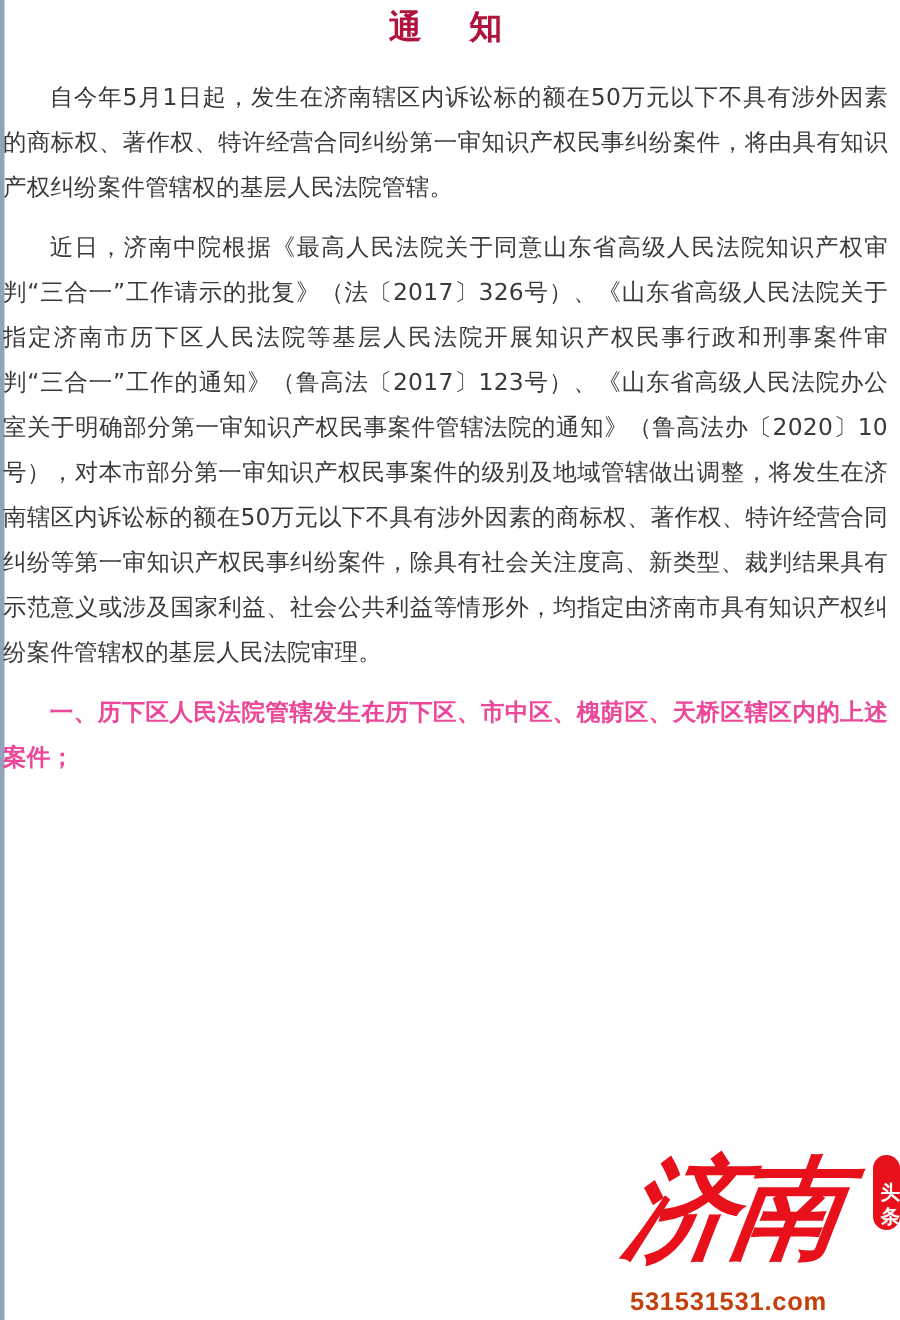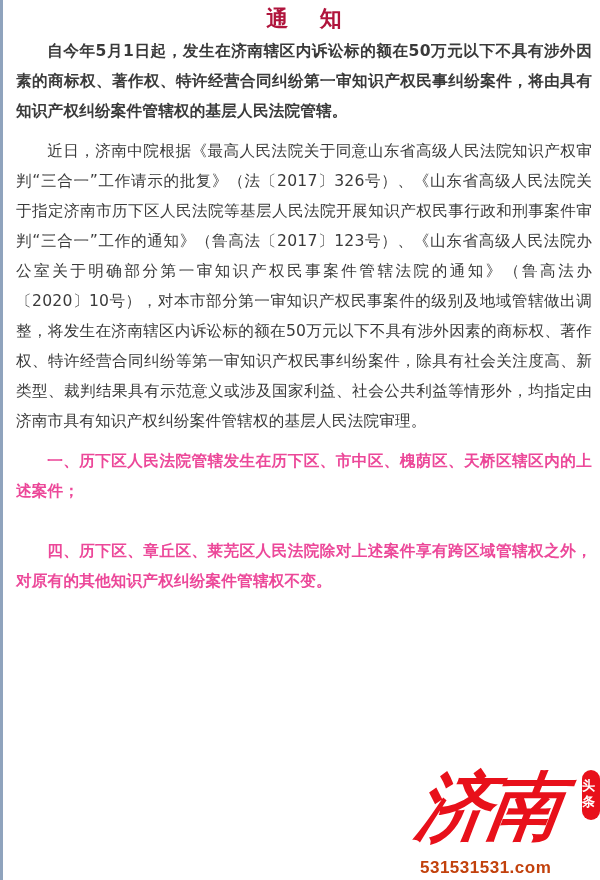--- a/index.html
+++ b/index.html
@@ -16,21 +16,21 @@
       color: #3a3a3a;
     }
     .left-border {
       position: absolute;
       left: 0; top: 0; bottom: 0;
       width: 3px;
       background: #8fa3bd;
     }
     .page {
       position: absolute;
-      left: 16px;
+      left: 2px;
       right: 8px;
       top: 0;
     }
     .title {
       text-align: center;
       font-size: 22px;
       font-weight: bold;
       color: #b0143c;
       letter-spacing: 12px;
       margin: 4px 0 0 0;
@@ -44,21 +44,21 @@
       margin: 0;
       text-indent: 2em;
       text-align: justify;
       letter-spacing: 0.2px;
     }
     .para.bold {
       font-weight: bold;
       color: #ec4899;
     }
     .gap { height: 10px; }
-    .p1 { margin-top: 2px; font-weight: bold; }
+    .p1 { margin-top: 16px; }
     .watermark {
       position: absolute;
       left: 418px;
       top: 760px;
       width: 182px;
       height: 120px;
       pointer-events: none;
     }
     .wm-chars {
       position: absolute;
@@ -77,22 +77,22 @@
       position: absolute;
       left: 164px;
       top: 10px;
       width: 18px;
       height: 50px;
       background: #e8101a;
       border-radius: 9px;
       color: #ffffff;
       font-size: 13px;
       line-height: 16px;
-      text-align: left;
-      padding-top: 8px;
+      text-align: right;
+      padding-top: 18px;
       box-sizing: border-box;
       font-weight: bold;
     }
     .wm-url {
       position: absolute;
       left: 2px;
       top: 98px;
       font-family: "Liberation Sans", sans-serif;
       font-weight: bold;
       font-size: 17px;
@@ -110,21 +110,20 @@
 
   <p class="para p1">自今年5月1日起，发生在济南辖区内诉讼标的额在50万元以下不具有涉外因素的商标权、著作权、特许经营合同纠纷第一审知识产权民事纠纷案件，将由具有知识产权纠纷案件管辖权的基层人民法院管辖。</p>
   <div class="gap"></div>
   <p class="para">近日，济南中院根据《最高人民法院关于同意山东省高级人民法院知识产权审判“三合一”工作请示的批复》（法〔2017〕326号）、《山东省高级人民法院关于指定济南市历下区人民法院等基层人民法院开展知识产权民事行政和刑事案件审判“三合一”工作的通知》（鲁高法〔2017〕123号）、《山东省高级人民法院办公室关于明确部分第一审知识产权民事案件管辖法院的通知》（鲁高法办〔2020〕10号），对本市部分第一审知识产权民事案件的级别及地域管辖做出调整，将发生在济南辖区内诉讼标的额在50万元以下不具有涉外因素的商标权、著作权、特许经营合同纠纷等第一审知识产权民事纠纷案件，除具有社会关注度高、新类型、裁判结果具有示范意义或涉及国家利益、社会公共利益等情形外，均指定由济南市具有知识产权纠纷案件管辖权的基层人民法院审理。</p>
   <div class="gap"></div>
 
   <p class="para bold">一、历下区人民法院管辖发生在历下区、市中区、槐荫区、天桥区辖区内的上述案件；</p>
   <div class="gap"></div>
   <div class="gap"></div>
   <div class="gap"></div>
-  <p class="para bold">四、历下区、章丘区、莱芜区人民法院除对上述案件享有跨区域管辖权之外，对原有的其他知识产权纠纷案件管辖权不变。</p>
   <div class="gap"></div>
 
 </div>
 
 <div class="watermark">
   <div class="wm-chars">济南</div>
   <div class="wm-badge">头条</div>
   <div class="wm-url">531531531.com</div>
 </div>
 

